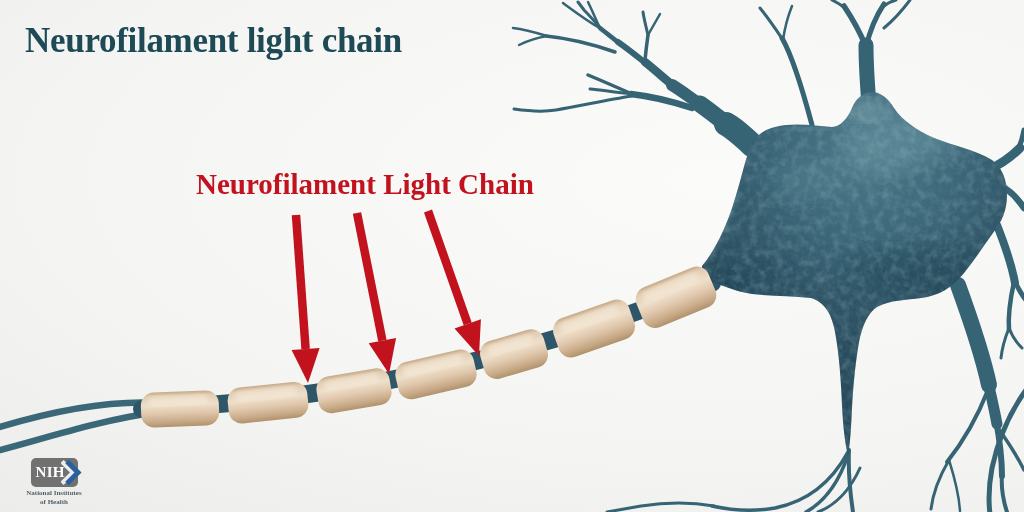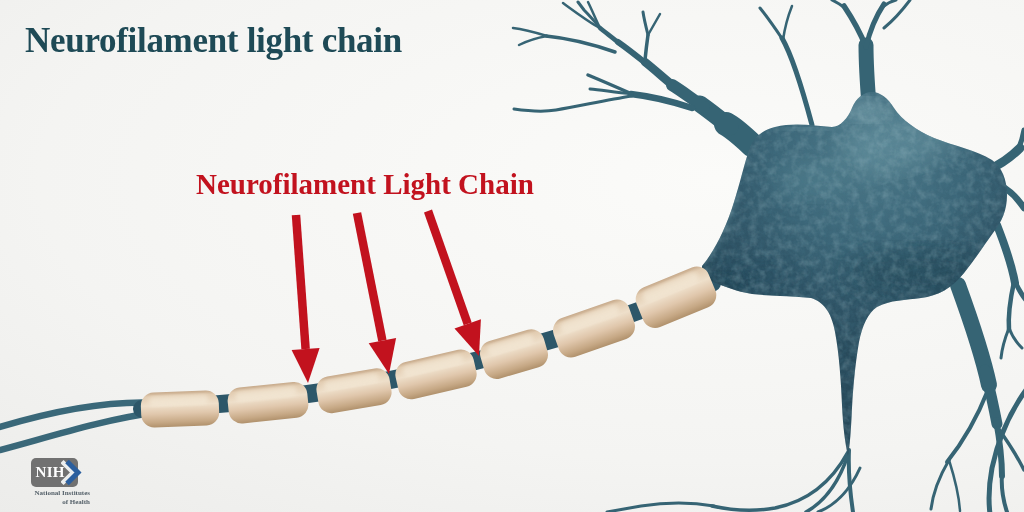--- a/index.html
+++ b/index.html
@@ -4,21 +4,21 @@
 <style>
   html,body{margin:0;padding:0}
   .canvas{position:relative;width:1024px;height:512px;overflow:hidden;
     font-family:Liberation Serif, serif;
     background:radial-gradient(120% 100% at 70% 35%, #fbfbf9 0%, #f4f4f2 55%, #e9e9e7 100%);}
   svg.scene{position:absolute;left:0;top:0}
   .title{position:absolute;left:25px;top:18px;color:#1e4a56;font-weight:bold;
     font-size:35px;line-height:46px;letter-spacing:-0.3px;white-space:nowrap}
   .annotation-label{position:absolute;left:196px;top:168px;color:#c2121e;
     font-weight:bold;font-size:29px;letter-spacing:0;white-space:nowrap}
-  .nih{position:absolute;left:18px;top:458px;width:72px;text-align:right}
+  .nih{position:absolute;left:18px;top:458px;width:72px;text-align:center}
   .nih-badge{position:relative;width:47px;height:29px;background:#717171;border-radius:5px;margin:0 auto;}
   .nih-acronym{position:absolute;left:5px;top:6px;color:#fff;font-weight:bold;font-size:15px;letter-spacing:0.3px}
   .nih-chevron{position:absolute;right:-5px;top:1px}
   .nih-org{margin-top:2px;font-size:7px;line-height:1.25;color:#535f68;font-weight:bold;white-space:nowrap}
 </style>
 </head>
 <body>
 
 <div class="canvas">
 

